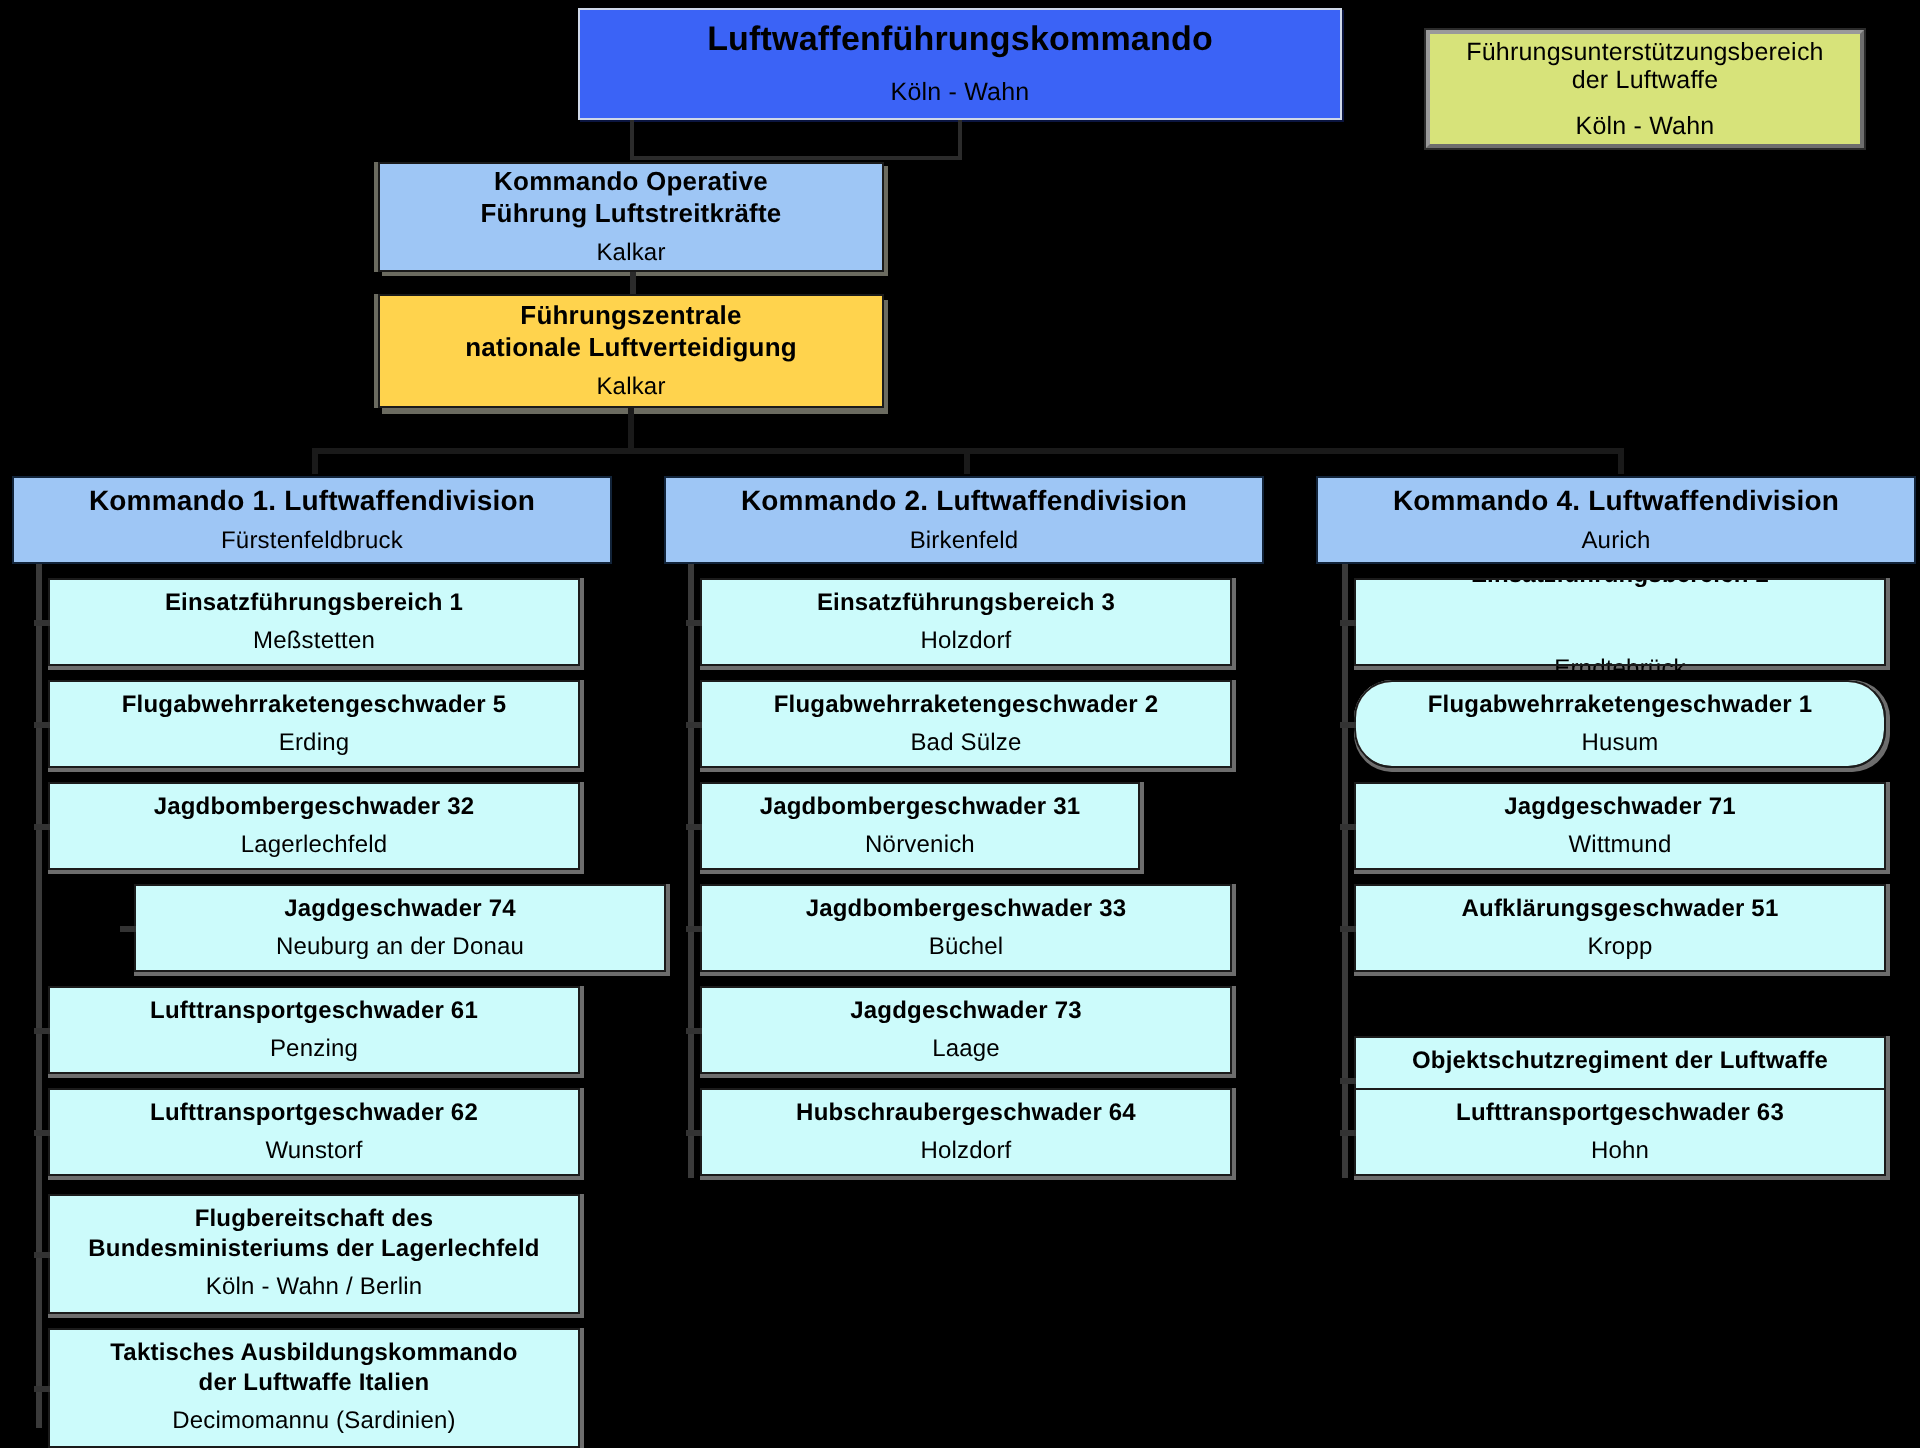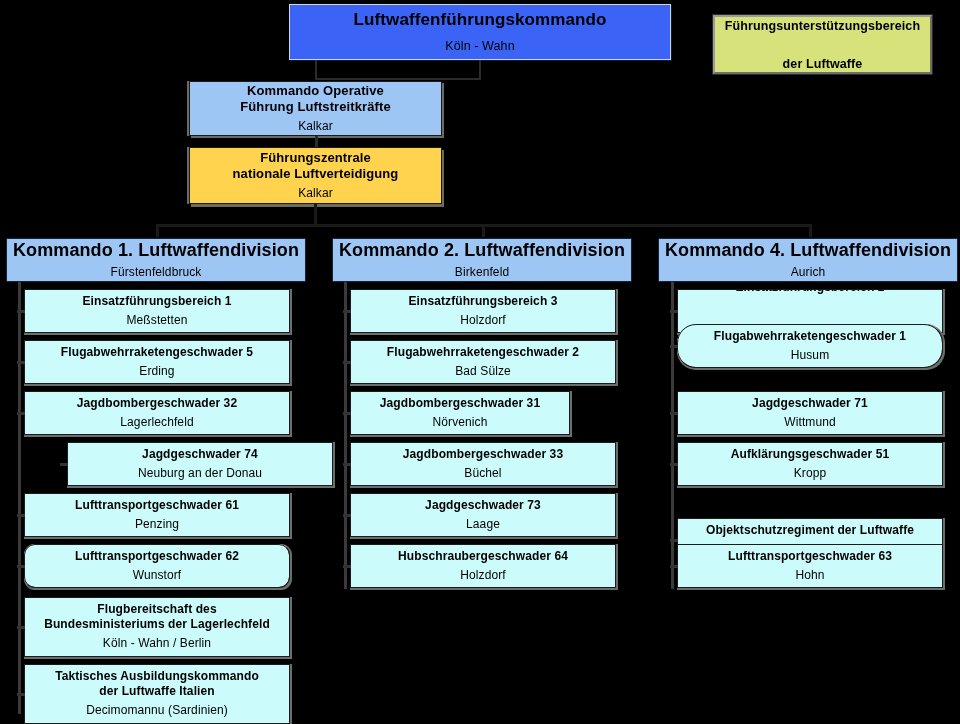--- a/index.html
+++ b/index.html
@@ -51,21 +51,21 @@
 
   
   .b-support {
     background: #d7e37a;
     border-top: 2px solid #9a9a9a;
     border-left: 2px solid #9a9a9a;
     border-right: 2px solid #6e6e6e;
     border-bottom: 2px solid #6e6e6e;
     outline: 1px solid #2b2b2b;
   }
-  .b-support .title { font-weight: bold; font-size: 12.5px; margin-top: 24px; }
+  .b-support .title { font-weight: normal; font-size: 12.5px; }
   .b-support .sub { font-size: 12.5px; margin-top: 8px; }
 
   
   .b-blue {
     background: #9ec6f5;
     border: 1px solid #1a1a1a;
     box-shadow: -2px 0 0 #6b6b60, 2px 2px 0 #6b6b60;
     align-items: center;
   }
   .b-blue .title { font-size: 13px; }
@@ -76,21 +76,21 @@
     box-shadow: -2px 0 0 #6b6b60, 2px 3px 0 #6b6b60;
   }
   .b-gold .title { font-size: 13px; }
   .b-gold .sub { margin-top: 6px; }
 
   
   .b-div {
     background: #9ec6f5;
     border: 1px solid #12243a;
   }
-  .b-div .title { font-size: 18px; }
+  .b-div .title { font-size: 14px; }
   .b-div .sub { margin-top: 6px; }
 
   
   .b-unit {
     background: #ccfbfb;
     border-top: 1px solid #d6d6d6;
     border-left: 1px solid #d6d6d6;
     border-right: 1px solid #2f2f2f;
     border-bottom: 1px solid #2f2f2f;
     box-shadow: 0 2px 0 0 #6d6d6d, 2px 0 0 0 #6d6d6d, 2px 2px 0 0 #6d6d6d;
@@ -182,21 +182,21 @@
   <div class="box b-unit" style="left:24px; top:442px; width:266px; height:44px;margin-left:43px;">
     <div class="stub" style="left:-8px; top:20px; width:8px;"></div>
     <div class="title">Jagdgeschwader 74</div>
     <div class="sub">Neuburg an der Donau</div>
   </div>
   <div class="box b-unit" style="left:24px; top:493px; width:266px; height:44px;">
     <div class="stub" style="left:-8px; top:20px; width:8px;"></div>
     <div class="title">Lufttransportgeschwader 61</div>
     <div class="sub">Penzing</div>
   </div>
-  <div class="box b-unit" style="left:24px; top:544px; width:266px; height:44px;border-radius:11px;">
+  <div class="box b-unit" style="left:24px; top:544px; width:266px; height:44px;">
     <div class="stub" style="left:-8px; top:20px; width:8px;"></div>
     <div class="title">Lufttransportgeschwader 62</div>
     <div class="sub">Wunstorf</div>
   </div>
   <div class="box b-unit" style="left:24px; top:597px; width:266px; height:60px;">
     <div class="stub" style="left:-8px; top:28px; width:8px;"></div>
     <div class="title">Flugbereitschaft des</div>
     <div class="title">Bundesministeriums der Lagerlechfeld</div>
     <div class="sub">Köln - Wahn / Berlin</div>
   </div>
@@ -248,21 +248,21 @@
     <div class="title">Kommando 4. Luftwaffendivision</div>
     <div class="sub">Aurich</div>
   </div>
   <div class="spine" style="left:671px; top:282px; height:307px;"></div>
 
   <div class="box b-unit" style="left:677px; top:289px; width:266px; height:44px;gap:28px;">
     <div class="stub" style="left:-8px; top:20px; width:8px;"></div>
     <div class="title">Einsatzführungsbereich 2</div>
     <div class="sub">Erndtebrück</div>
   </div>
-  <div class="box b-unit" style="left:677px; top:324px; width:266px; height:44px;border-radius:19px;">
+  <div class="box b-unit" style="left:677px; top:340px; width:266px; height:44px;border-radius:19px;">
     <div class="stub" style="left:-8px; top:20px; width:8px;"></div>
     <div class="title">Flugabwehrraketengeschwader 1</div>
     <div class="sub">Husum</div>
   </div>
   <div class="box b-unit" style="left:677px; top:391px; width:266px; height:44px;">
     <div class="stub" style="left:-8px; top:20px; width:8px;"></div>
     <div class="title">Jagdgeschwader 71</div>
     <div class="sub">Wittmund</div>
   </div>
   <div class="box b-unit" style="left:677px; top:442px; width:266px; height:44px;">

